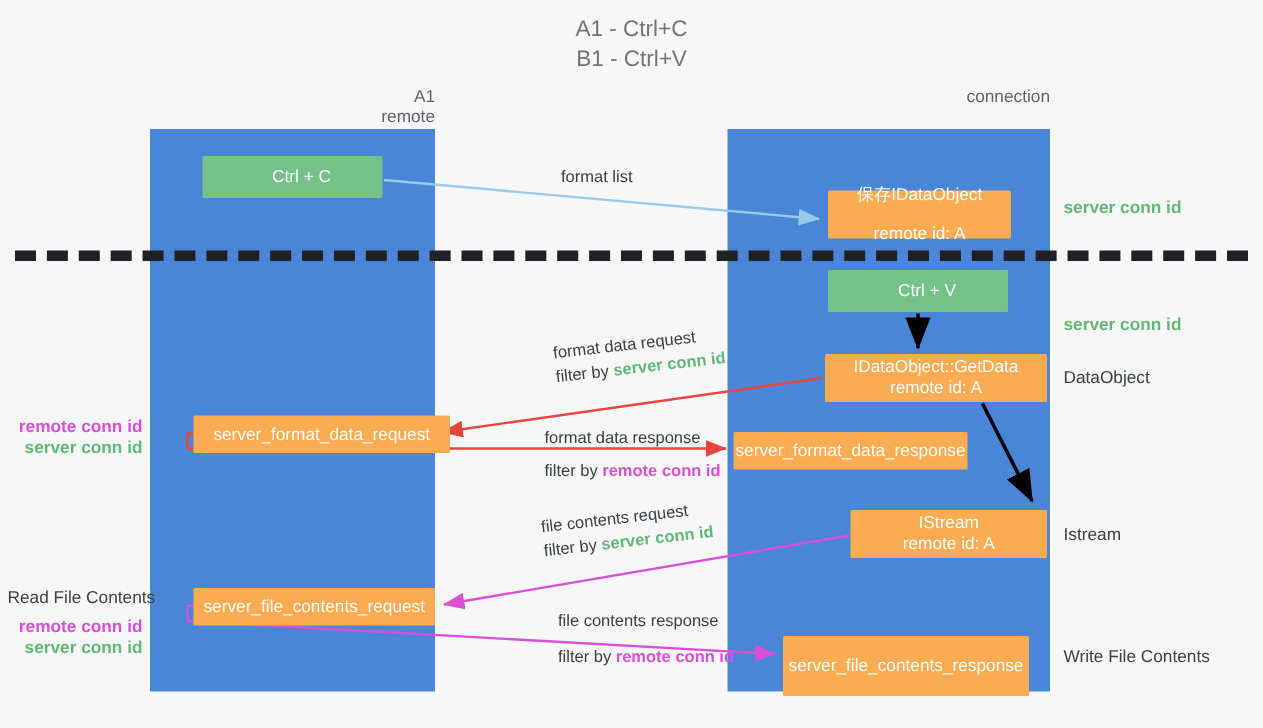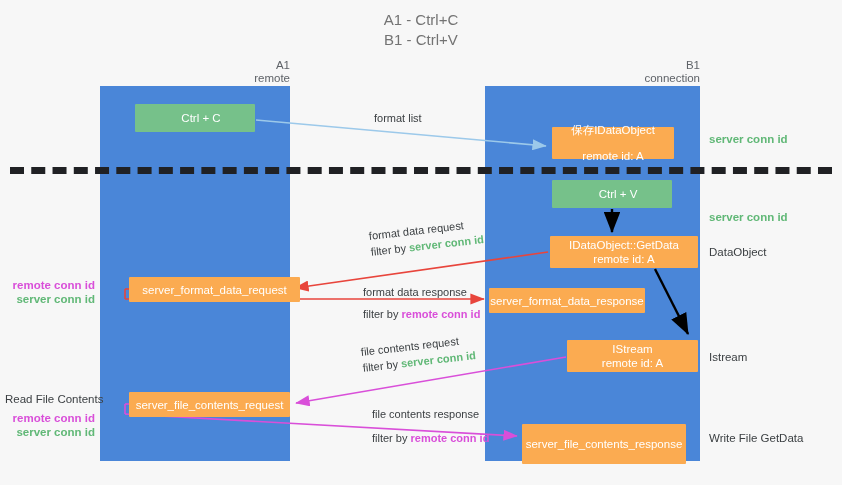--- a/index.html
+++ b/index.html
@@ -142,21 +142,20 @@
   <div class="abs title">
     <div>A1 - Ctrl+C</div>
     <div>B1 - Ctrl+V</div>
   </div>
 
   <div class="abs col-head" id="head-a1">
     <div>A1</div>
     <div>remote</div>
   </div>
   <div class="abs col-head" id="head-b1">
-    <div>B1</div>
     <div>connection</div>
   </div>
 
   <svg class="overlay">
     <defs>
       <marker id="ah-blue" markerWidth="9" markerHeight="7" refX="8.5" refY="3.5" orient="auto">
         <polygon points="0 0, 9 3.5, 0 7" fill="#9cc9ea"></polygon>
       </marker>
       <marker id="ah-black" markerWidth="9" markerHeight="7" refX="8.5" refY="3.5" orient="auto">
         <polygon points="0 0, 9 3.5, 0 7" fill="#000000"></polygon>
@@ -258,21 +257,21 @@
     <div>file contents response</div>
     <div style="margin-top:8px">
       <span>filter by </span><span class="mag-t">remote conn id</span>
     </div>
   </div>
 
   <div class="abs side-note conn-green" id="note-sc1">server conn id</div>
   <div class="abs side-note conn-green" id="note-sc2">server conn id</div>
   <div class="abs side-note plain-dark" id="note-dataobject">DataObject</div>
   <div class="abs side-note plain-dark" id="note-istream">Istream</div>
-  <div class="abs side-note plain-dark" id="note-write-file-contents" style="left:709px; top:431px;">Write File GetData</div>
+  <div class="abs side-note plain-dark" id="note-write-file-contents" style="left:709px; top:431px;">Write File Contents</div>
 
   <div class="abs side-note" id="note-left-ids">
     <div class="conn-mag">remote conn id</div>
     <div class="conn-green">server conn id</div>
   </div>
 
   <div class="abs side-note plain-dark" id="note-readfc">Read File Contents</div>
 
   <div class="abs side-note" id="note-left-ids2">
     <div class="conn-mag">remote conn id</div>

